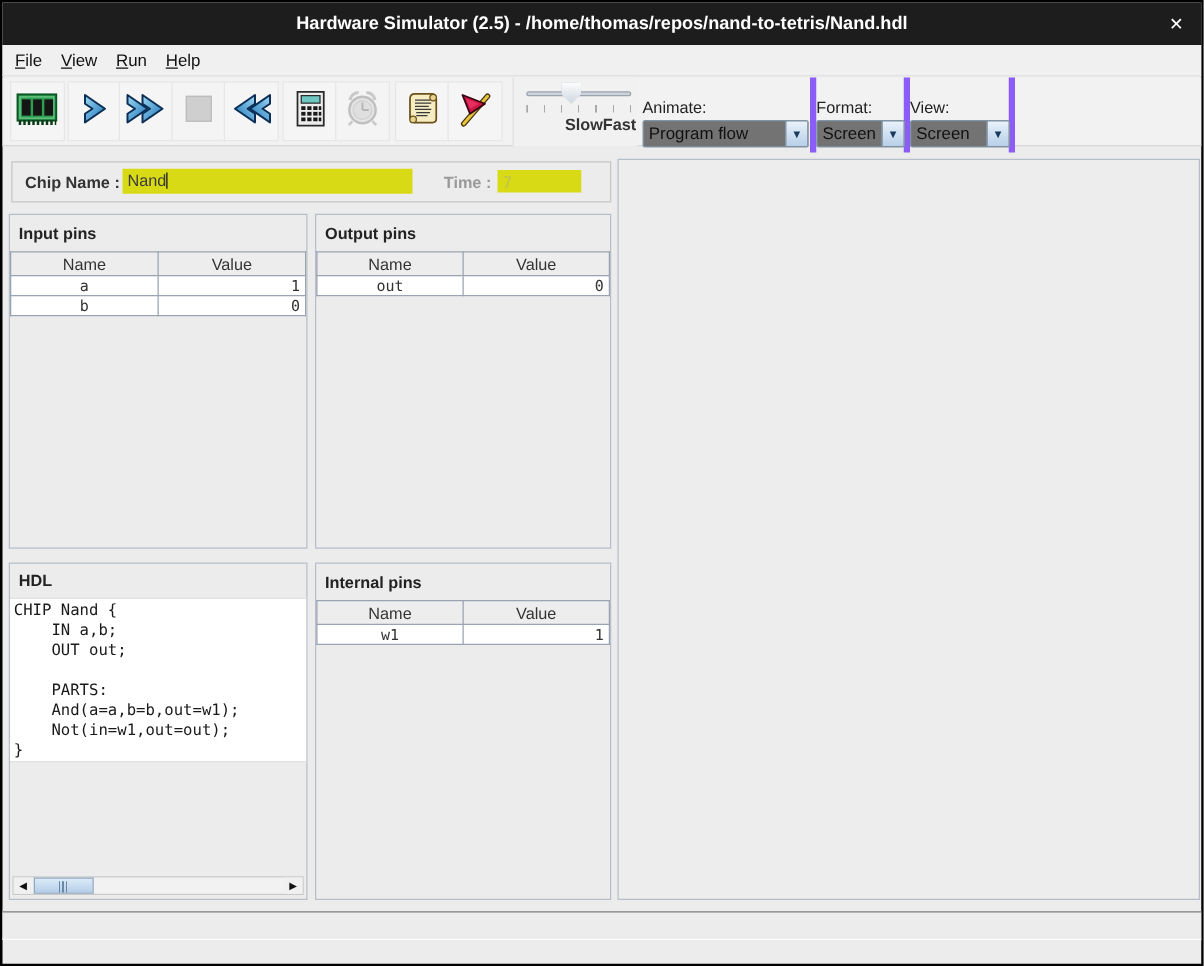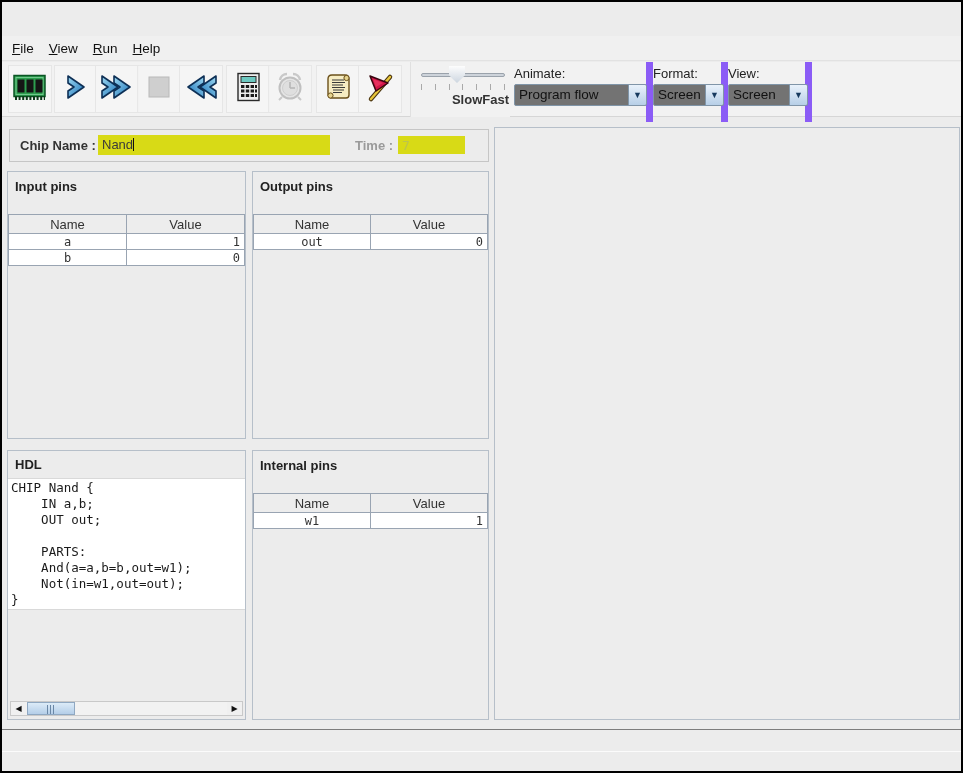--- a/index.html
+++ b/index.html
@@ -27,39 +27,39 @@
 
   
   .toolbar{position:absolute;left:0;top:60px;right:0;height:55px;background:#f2f2f2;border-bottom:1px solid #d6d6d6;}
   .tbtn{position:absolute;top:3px;width:44px;height:48px;background:#f5f5f5;border:1px solid #e6e6e6;display:flex;align-items:center;justify-content:center;}
   .tbtn.disabled{opacity:.85;}
   .slider-group{position:absolute;left:408px;top:0;width:100px;height:55px;border-left:1px solid #e0e0e0;background:#f1f1f1;}
   .slider-track{position:absolute;left:10px;top:11px;width:84px;height:4px;background:#cdd3da;border:1px solid #9aa2ab;border-radius:2px;}
   .slider-thumb{position:absolute;left:38px;top:4px;width:16px;height:17px;background:linear-gradient(#fdfdfd,#cdd6e0);clip-path:polygon(0 0,100% 0,100% 55%,50% 100%,0 55%);filter:drop-shadow(0 0 1px #5a6a7a);}
   .slider-ticks{position:absolute;left:10px;top:22px;width:84px;height:6px;background:repeating-linear-gradient(90deg,#a9a9a9 0 1px,transparent 1px 13.8px);}
   .slider-labels{position:absolute;left:6px;top:30px;width:92px;display:flex;justify-content:flex-end;font-weight:bold;font-size:13px;color:#333;}
-  .combo-group{position:absolute;top:0;height:60px;border-right:7px solid #8b5cf6;padding-top:4px;}
+  .combo-group{position:absolute;top:0;height:60px;border-right:5px solid #8b5cf6;padding-top:16px;}
   .combo-label{font-size:13px;color:#222;margin-bottom:3px;}
   .combo{display:flex;height:22px;border:1px solid #8095a8;border-radius:2px;background:#737373;overflow:hidden;}
   .combo-text{flex:1;font-size:13.5px;color:#111;padding:2px 4px;white-space:nowrap;}
   .combo-btn{width:18px;background:linear-gradient(#e9f2fb,#b7cfe7);border-left:1px solid #8095a8;display:flex;align-items:center;justify-content:center;font-size:9px;color:#173a5e;}
 
   
   .chip-bar{position:absolute;left:7px;top:127px;width:480px;height:33px;border:1px solid #c6c6c6;}
   .chip-bar .lbl{position:absolute;top:8px;font-weight:bold;font-size:13px;color:#333;}
   .yellow-field{position:absolute;background:var(--accent-yellow,#d8da16);font-size:13px;color:#3a3a3a;padding:2px 4px;white-space:nowrap;}
   .caret{display:inline-block;width:1px;height:13px;background:#111;vertical-align:-2px;}
   .time-value{color:#bcc44e;font-family:"DejaVu Sans Mono",monospace;font-size:13px;}
 
   
   .panel{position:absolute;border:1px solid var(--panel-border,#b6bfc9);background:#ececec;}
   .panel-title{font-weight:bold;font-size:13px;color:#222;padding:7px 0 0 7px;}
 
   
-  table.pins{border-collapse:collapse;width:100%;margin-top:20px;}
+  table.pins{border-collapse:collapse;width:100%;margin-top:7px;}
   table.pins th{background:#ededed;border:1px solid var(--table-border,#99a4b2);font-size:13px;font-weight:normal;color:#333;height:19px;}
   table.pins td{background:#fff;border:1px solid var(--table-border,#99a4b2);height:16px;font-family:"DejaVu Sans Mono",monospace;font-size:12px;color:#333;}
   td.pin-name{text-align:center;}
   td.pin-value{text-align:right;padding-right:4px;}
   .muted{color:var(--muted,#9a9a9a);}
   .changed{color:var(--changed-blue,#2525cc);}
 
   
   .hdl-code{background:#fff;border-top:1px solid #d9d9d9;border-bottom:1px solid #d9d9d9;height:132px;margin-top:6px;font-family:"DejaVu Sans Mono",monospace;font-size:12.5px;line-height:16px;color:#1a1a1a;padding:1px 0 0 3px;white-space:pre;overflow:hidden;}
   .hscrollbar{position:absolute;left:2px;right:2px;bottom:3px;height:15px;border:1px solid #c9c9c9;background:#f2f2f2;}
@@ -71,20 +71,24 @@
 
   .right-panel{position:absolute;left:492px;top:125px;width:466px;height:593px;border:1px solid var(--panel-border,#b6bfc9);background:#ededed;}
 
   .message-bar{position:absolute;left:0;right:0;top:727px;height:23px;background:#ececec;border-top:1px solid #7c7c7c;border-bottom:1px solid #fbfbfb;}
 </style>
 </head>
 <body>
 
 <div class="window">
 
+  <div class="titlebar">
+    <span class="title">Hardware Simulator (2.5) - /home/thomas/repos/nand-to-tetris/Nand.hdl</span>
+    <span class="close-btn">✕</span>
+  </div>
 
   <div class="menubar">
     <span class="menu-item">File</span>
     <span class="menu-item">View</span>
     <span class="menu-item">Run</span>
     <span class="menu-item">Help</span>
   </div>
 
   <div class="toolbar">
     <svg width="0" height="0" style="position:absolute">

